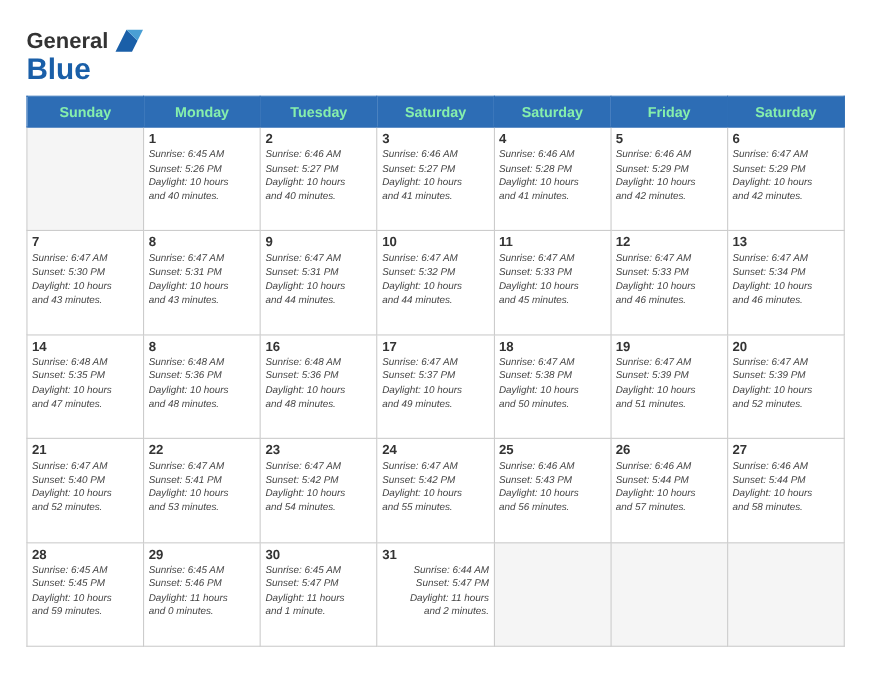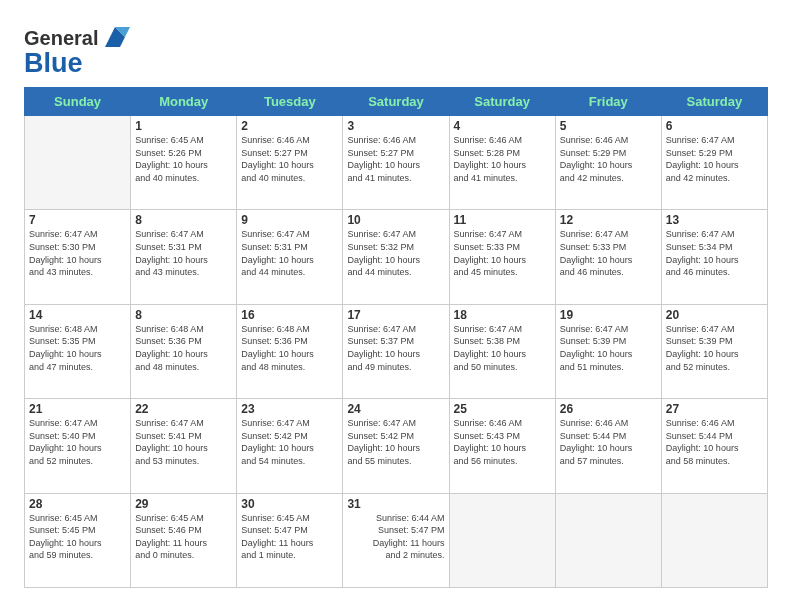--- a/index.html
+++ b/index.html
@@ -70,20 +70,21 @@
     .day-number {
       font-size: 12px;
       font-weight: bold;
       color: #333;
       margin-bottom: 1px;
     }
     .day-info {
       font-size: 9px;
       color: #444;
       line-height: 1.4;
+      font-style: italic;
     }
   </style>
 </head>
 <body>
 
 <div class="page">
   <div class="header">
     <div class="logo">
       <div>
         <div style="display:flex;align-items:center;">

